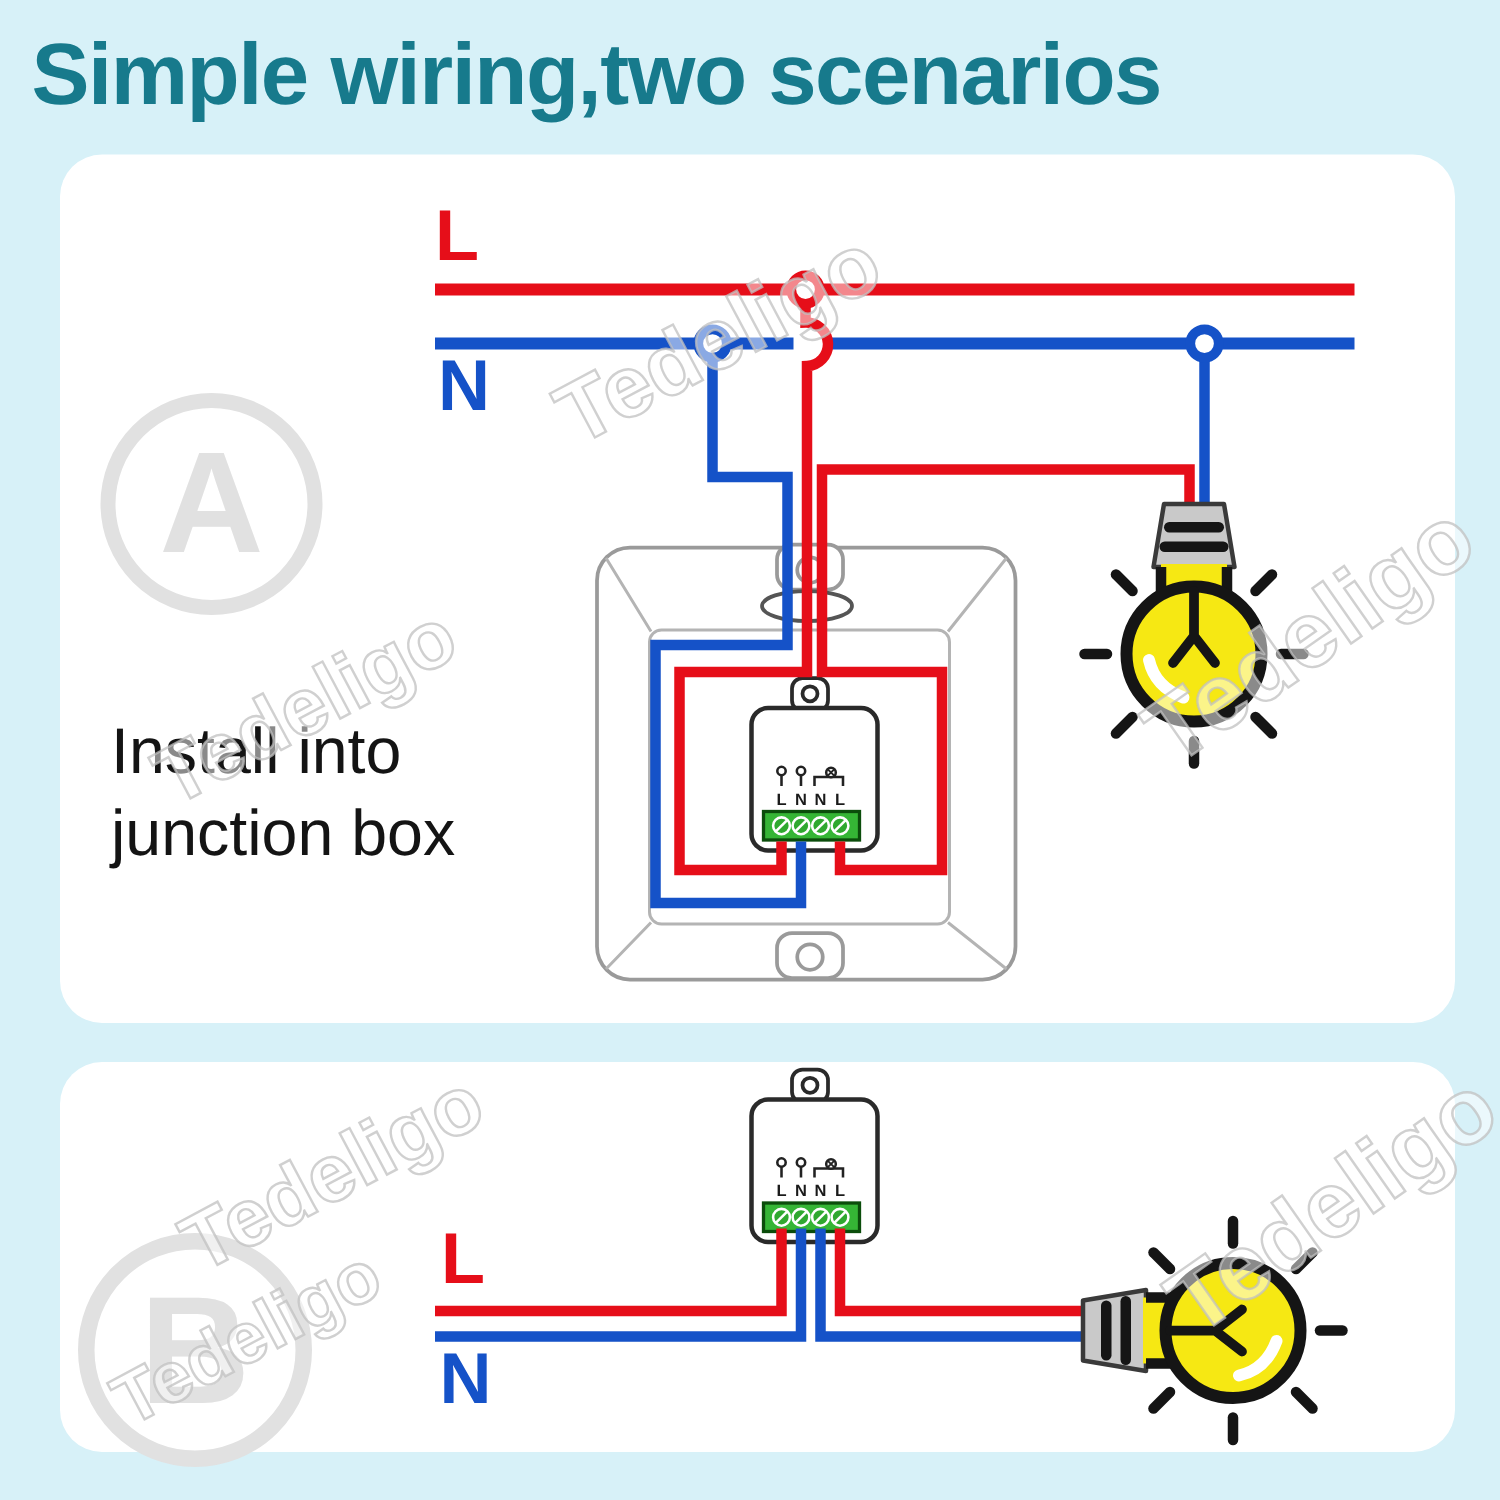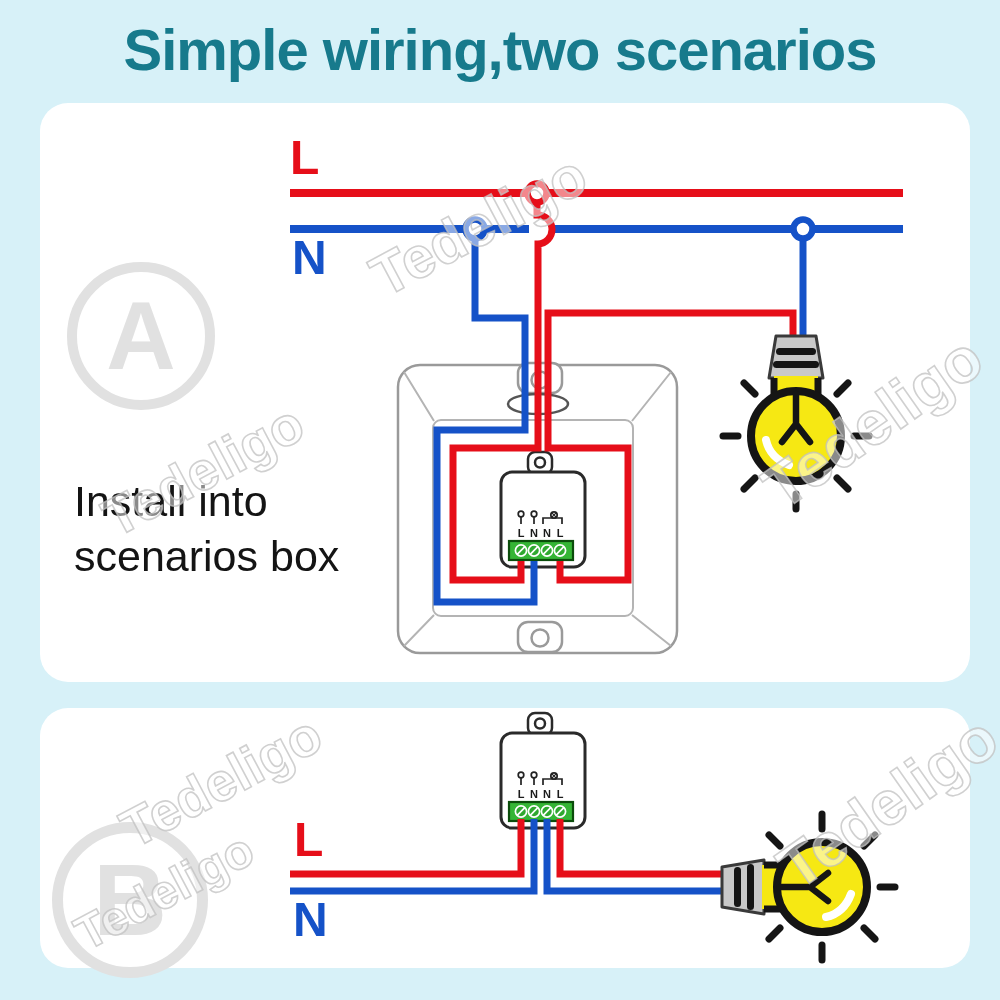--- a/index.html
+++ b/index.html
@@ -4,22 +4,22 @@
 <style>
   html,body{margin:0;padding:0;}
   .stage{
     position:relative;width:1000px;height:1000px;overflow:hidden;
     background:#d7f1f8;font-family:"Liberation Sans",sans-serif;
   }
   .panel{position:absolute;background:#ffffff;border-radius:28px;z-index:1;}
   #panel-a{left:40px;top:103px;width:930px;height:579px;}
   #panel-b{left:40px;top:708px;width:930px;height:260px;}
   .page-title{
-    position:absolute;left:0;right:0;top:16px;text-align:center;z-index:2;
-    font-size:58px;font-weight:bold;color:#177a8c;letter-spacing:-1px;
+    position:absolute;left:0;right:0;top:16px;z-index:2;
+    font-size:58px;font-weight:bold;color:#177a8c;letter-spacing:-1px;padding-left:21px;
   }
   .caption{position:absolute;z-index:2;color:#141414;font-size:43px;line-height:1.27;margin-top:28px;}
   #caption-a{left:74px;top:446px;}
   #caption-b{left:74px;top:736px;}
   .wire-label{position:absolute;z-index:2;font-size:48px;font-weight:bold;line-height:1;}
   .wire-label.live{color:#e60e19;}
   .wire-label.neutral{color:#1552c8;}
   #label-a-l{left:290px;top:134px;}
   #label-a-n{left:292px;top:234px;}
   #label-b-l{left:294px;top:816px;}
@@ -46,21 +46,21 @@
 
   <div class="badge" id="badge-a">
     <span>A</span>
   </div>
   <div class="badge" id="badge-b">
     <span>B</span>
   </div>
 
   <div class="caption" id="caption-a">
     <div>Install into</div>
-    <div>scenarios box</div>
+    <div>junction box</div>
   </div>
 
   <div class="wire-label live" id="label-a-l">L</div>
   <div class="wire-label neutral" id="label-a-n">N</div>
   <div class="wire-label live" id="label-b-l">L</div>
   <div class="wire-label neutral" id="label-b-n">N</div>
 
   <svg class="diagram" width="1000" height="1000" viewBox="0 0 1000 1000">
 
     <g>

